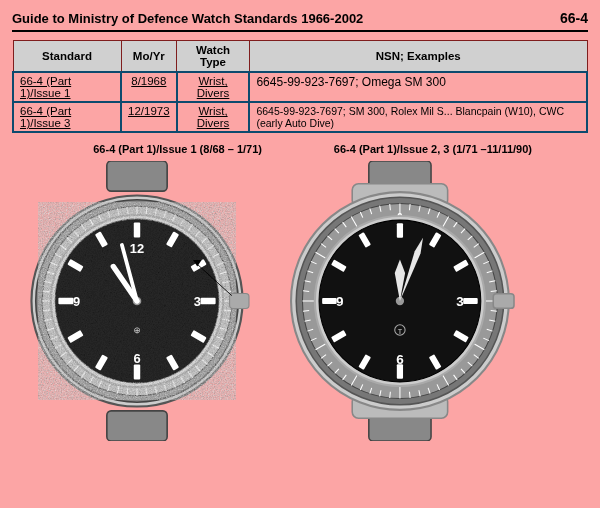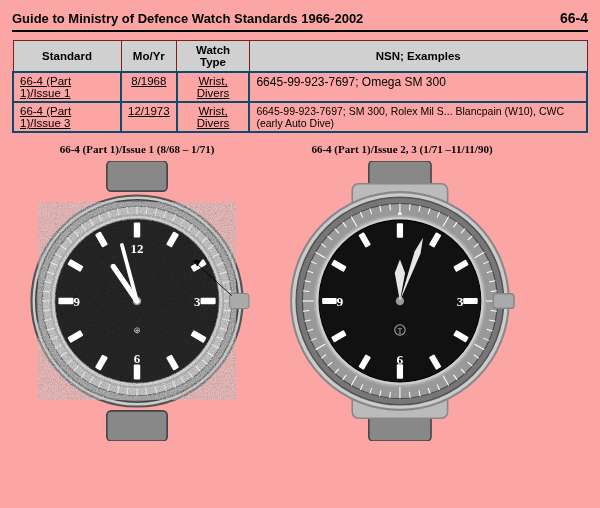--- a/index.html
+++ b/index.html
@@ -62,22 +62,21 @@
     }
     .watch-images-section {
       display: flex;
       flex-direction: row;
       gap: 10px;
       margin-top: 8px;
     }
     .watch-column {
       display: flex;
       flex-direction: column;
-      align-items: center;
-      font-family: Liberation Serif, serif;
+      align-items: flex-end;
     }
     .watch-label {
       font-size: 11px;
       font-weight: bold;
       margin-bottom: 6px;
     }
     .watch-image-container {
       width: 250px;
       height: 280px;
       position: relative;

